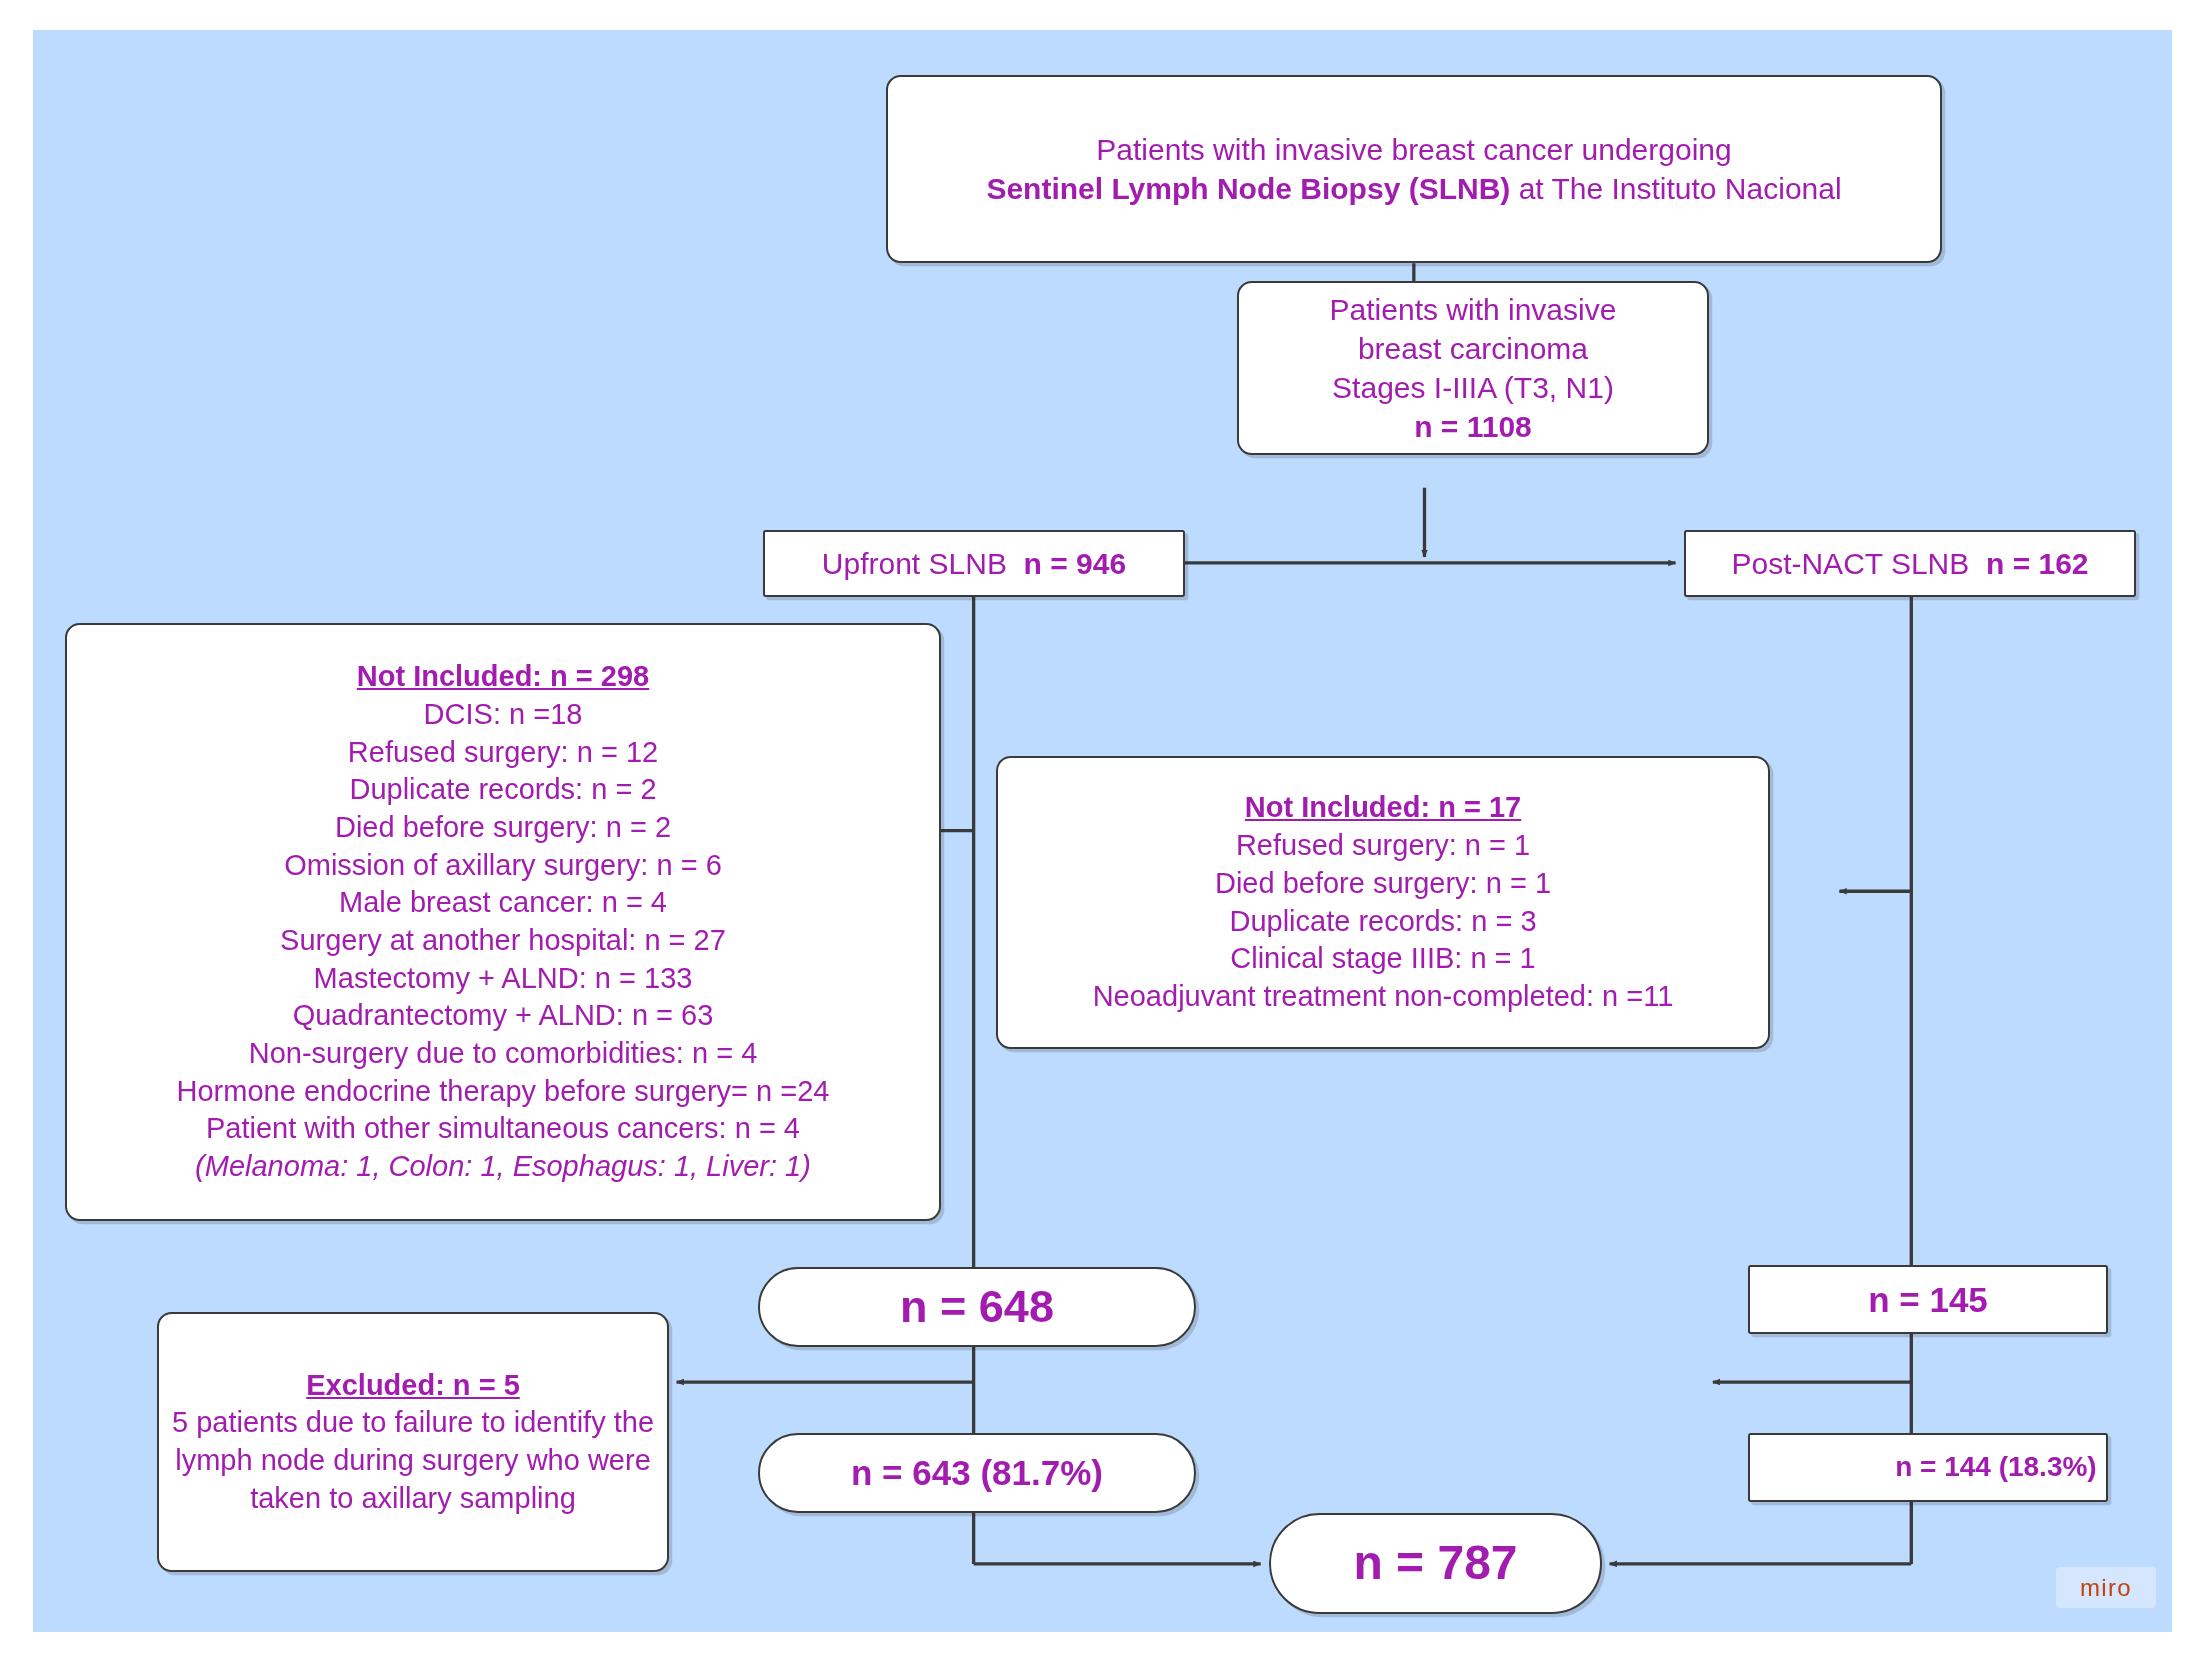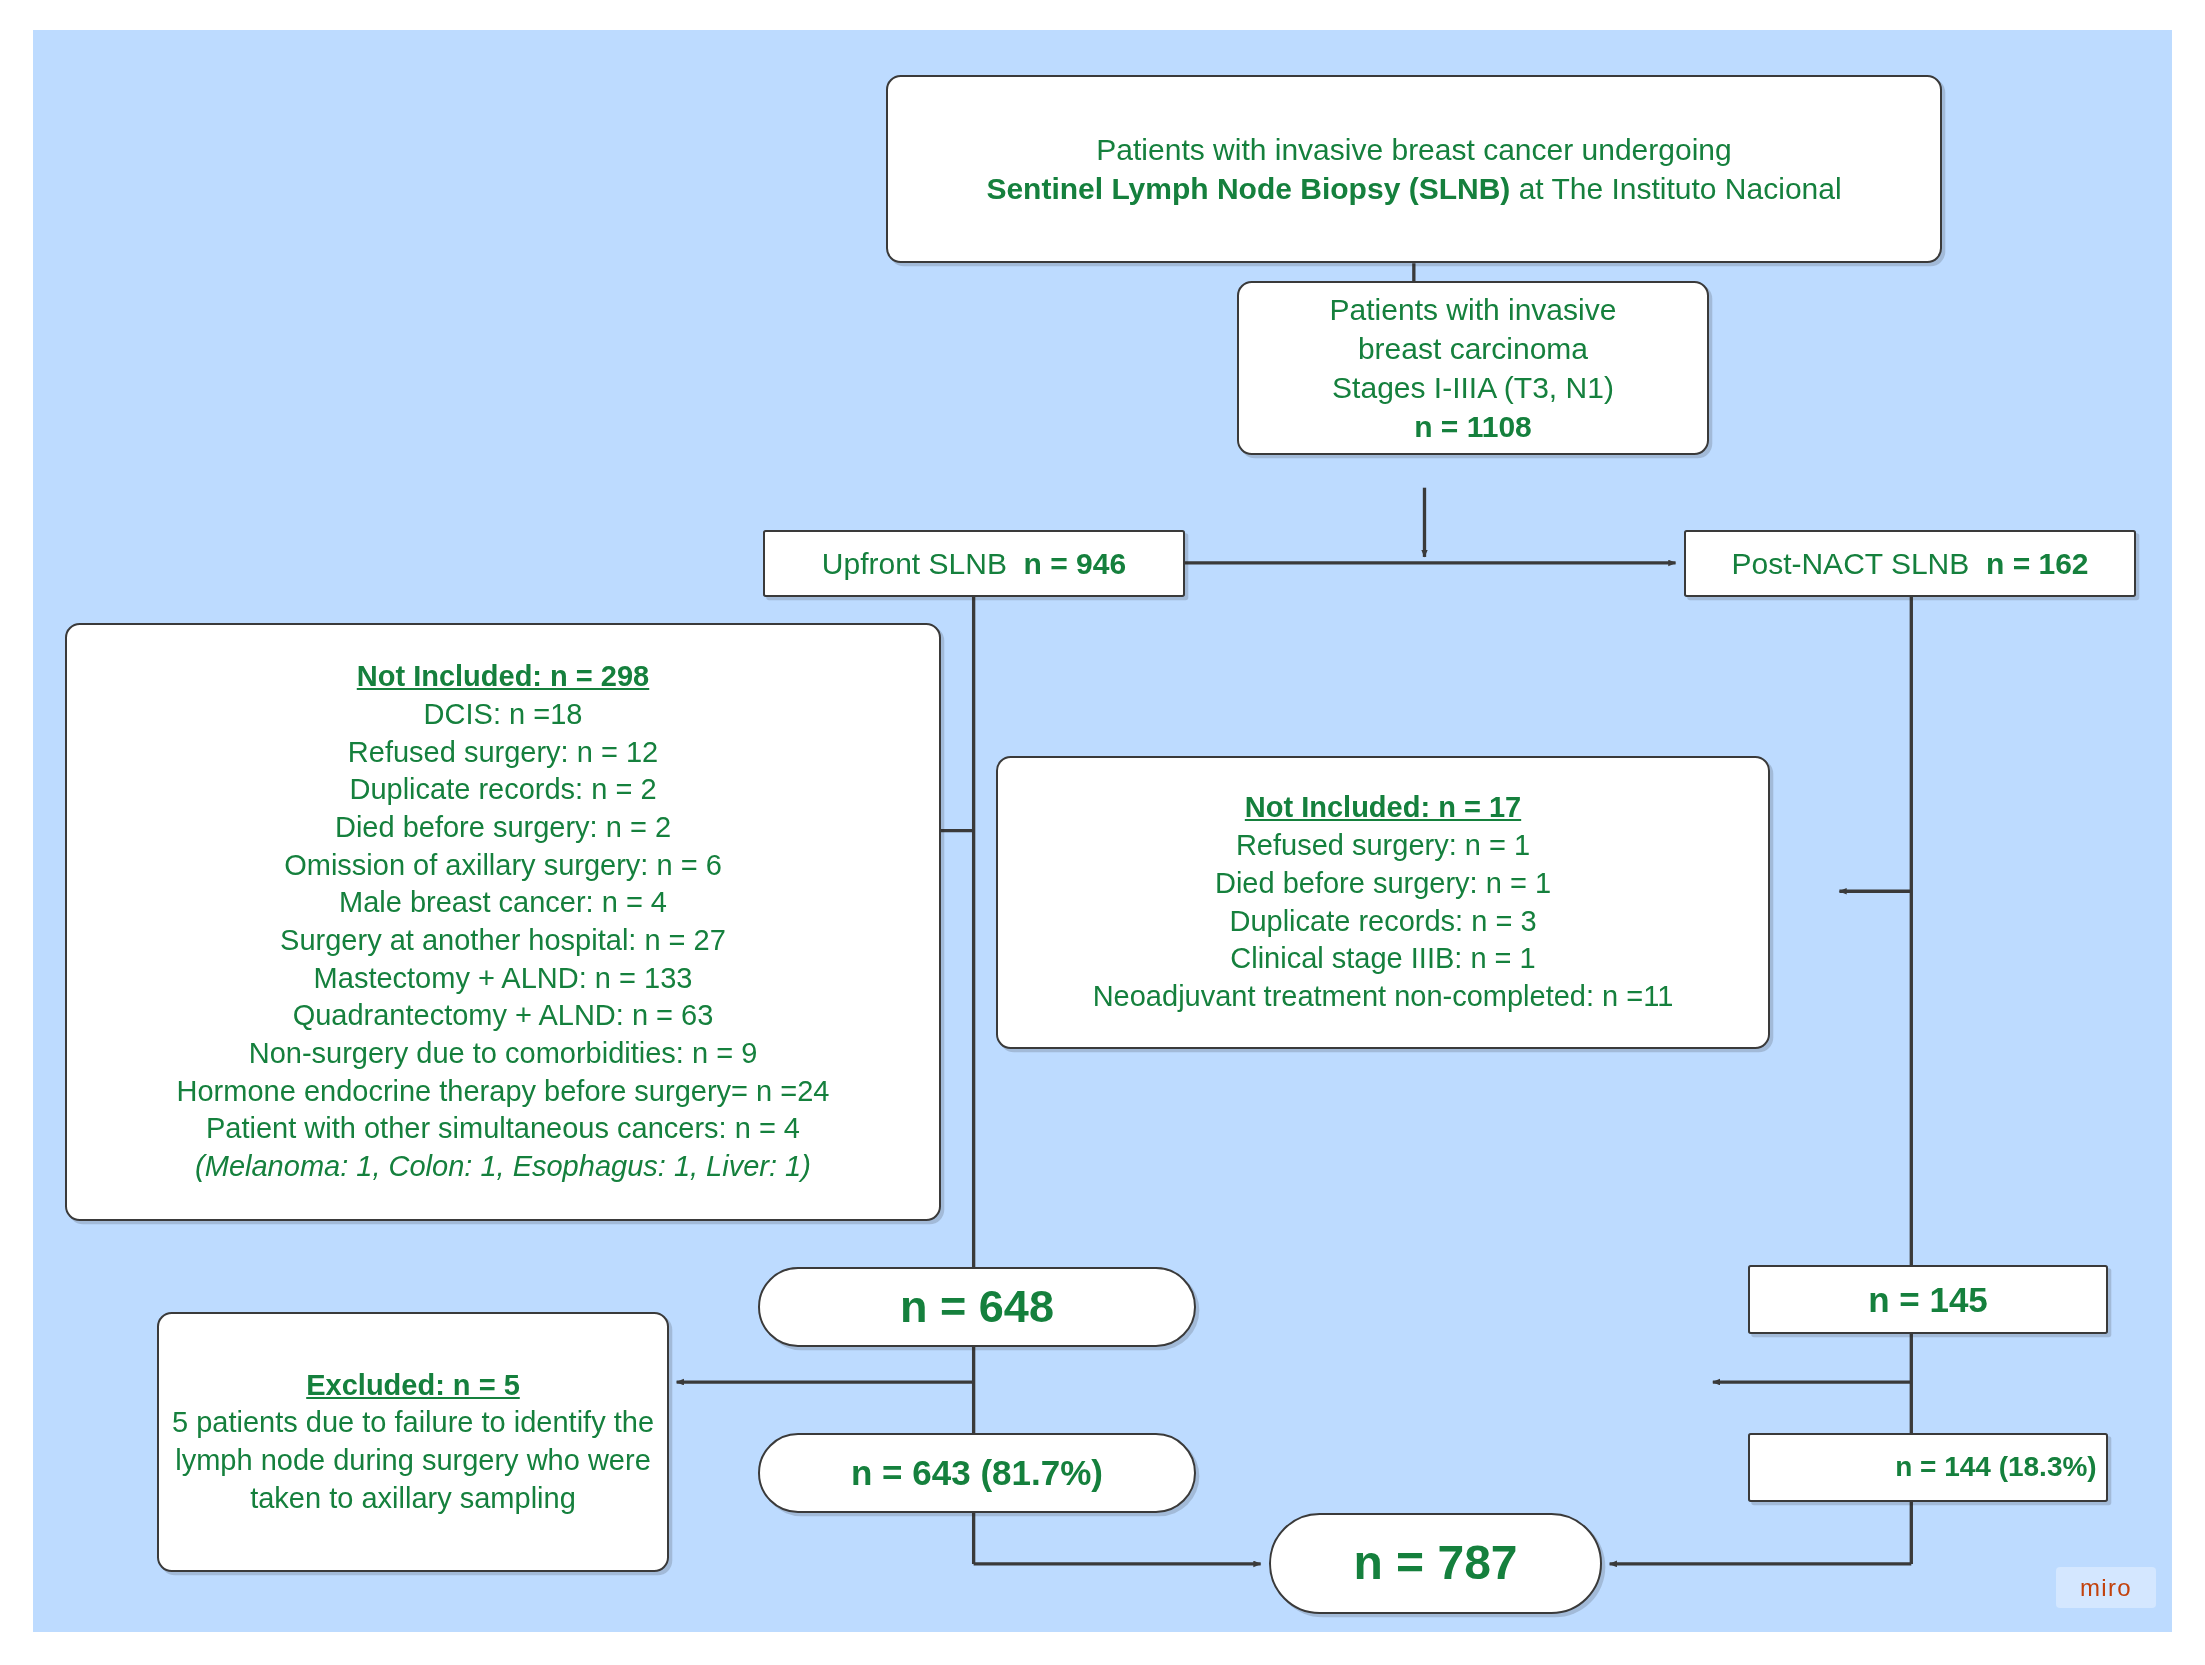--- a/index.html
+++ b/index.html
@@ -1,21 +1,21 @@
 <!DOCTYPE html>
 <html style="font-size:10.7px"><head>
 <meta charset="utf-8">
 <style>
   html,body{margin:0;padding:0;background:#ffffff;}
   body{width:2205px;height:1666px;font-family:"Liberation Sans",sans-serif;}
   #canvas{position:relative;width:2205px;height:1666px;overflow:hidden;background:#ffffff;}
   #board{position:absolute;left:33px;top:30px;width:2139px;height:1602px;background:#bddbff;}
   .node{position:absolute;background:#ffffff;border:2.7px solid #3a3a3a;box-sizing:border-box;
         display:flex;align-items:center;justify-content:center;text-align:center;
-        color:#15803d;line-height:1.30;z-index:5;
+        color:#a21caf;line-height:1.30;z-index:5;
         box-shadow:3.3px 3.3px 0 rgba(40,40,40,0.18);}
   .node .inner{padding:0 9.3px;width:100%;}
   .rounded{border-radius:14.7px;}
   .pill{border-radius:665px;}
   .sq{border-radius:2.7px;}
   b{font-weight:700;}
   .u{text-decoration:underline;font-weight:700;}
   .it{font-style:italic;}
   svg#wires{position:absolute;left:0;top:0;width:2205px;height:1666px;z-index:1;overflow:visible;}
   #miro{position:absolute;left:2056px;top:1567px;width:100px;height:41px;background:rgba(255,255,255,0.35);
@@ -110,21 +110,21 @@
       <span class="u">Not Included: n = 298</span><br>
       <span>DCIS: n =18</span><br>
       <span>Refused surgery: n = 12</span><br>
       <span>Duplicate records: n = 2</span><br>
       <span>Died before surgery: n = 2</span><br>
       <span>Omission of axillary surgery: n = 6</span><br>
       <span>Male breast cancer: n = 4</span><br>
       <span>Surgery at another hospital: n = 27</span><br>
       <span>Mastectomy + ALND: n = 133</span><br>
       <span>Quadrantectomy + ALND: n = 63</span><br>
-      <span>Non-surgery due to comorbidities: n = 9</span><br>
+      <span>Non-surgery due to comorbidities: n = 4</span><br>
       <span>Hormone endocrine therapy before surgery= n =24</span><br>
       <span>Patient with other simultaneous cancers: n = 4</span><br>
       <span class="it">(Melanoma: 1, Colon: 1, Esophagus: 1, Liver: 1)</span>
     </div>
   </div>
 
   <div class="node rounded" id="n-notinc17">
     <div class="inner">
       <span class="u">Not Included: n = 17</span><br>
       <span>Refused surgery: n = 1</span><br>

